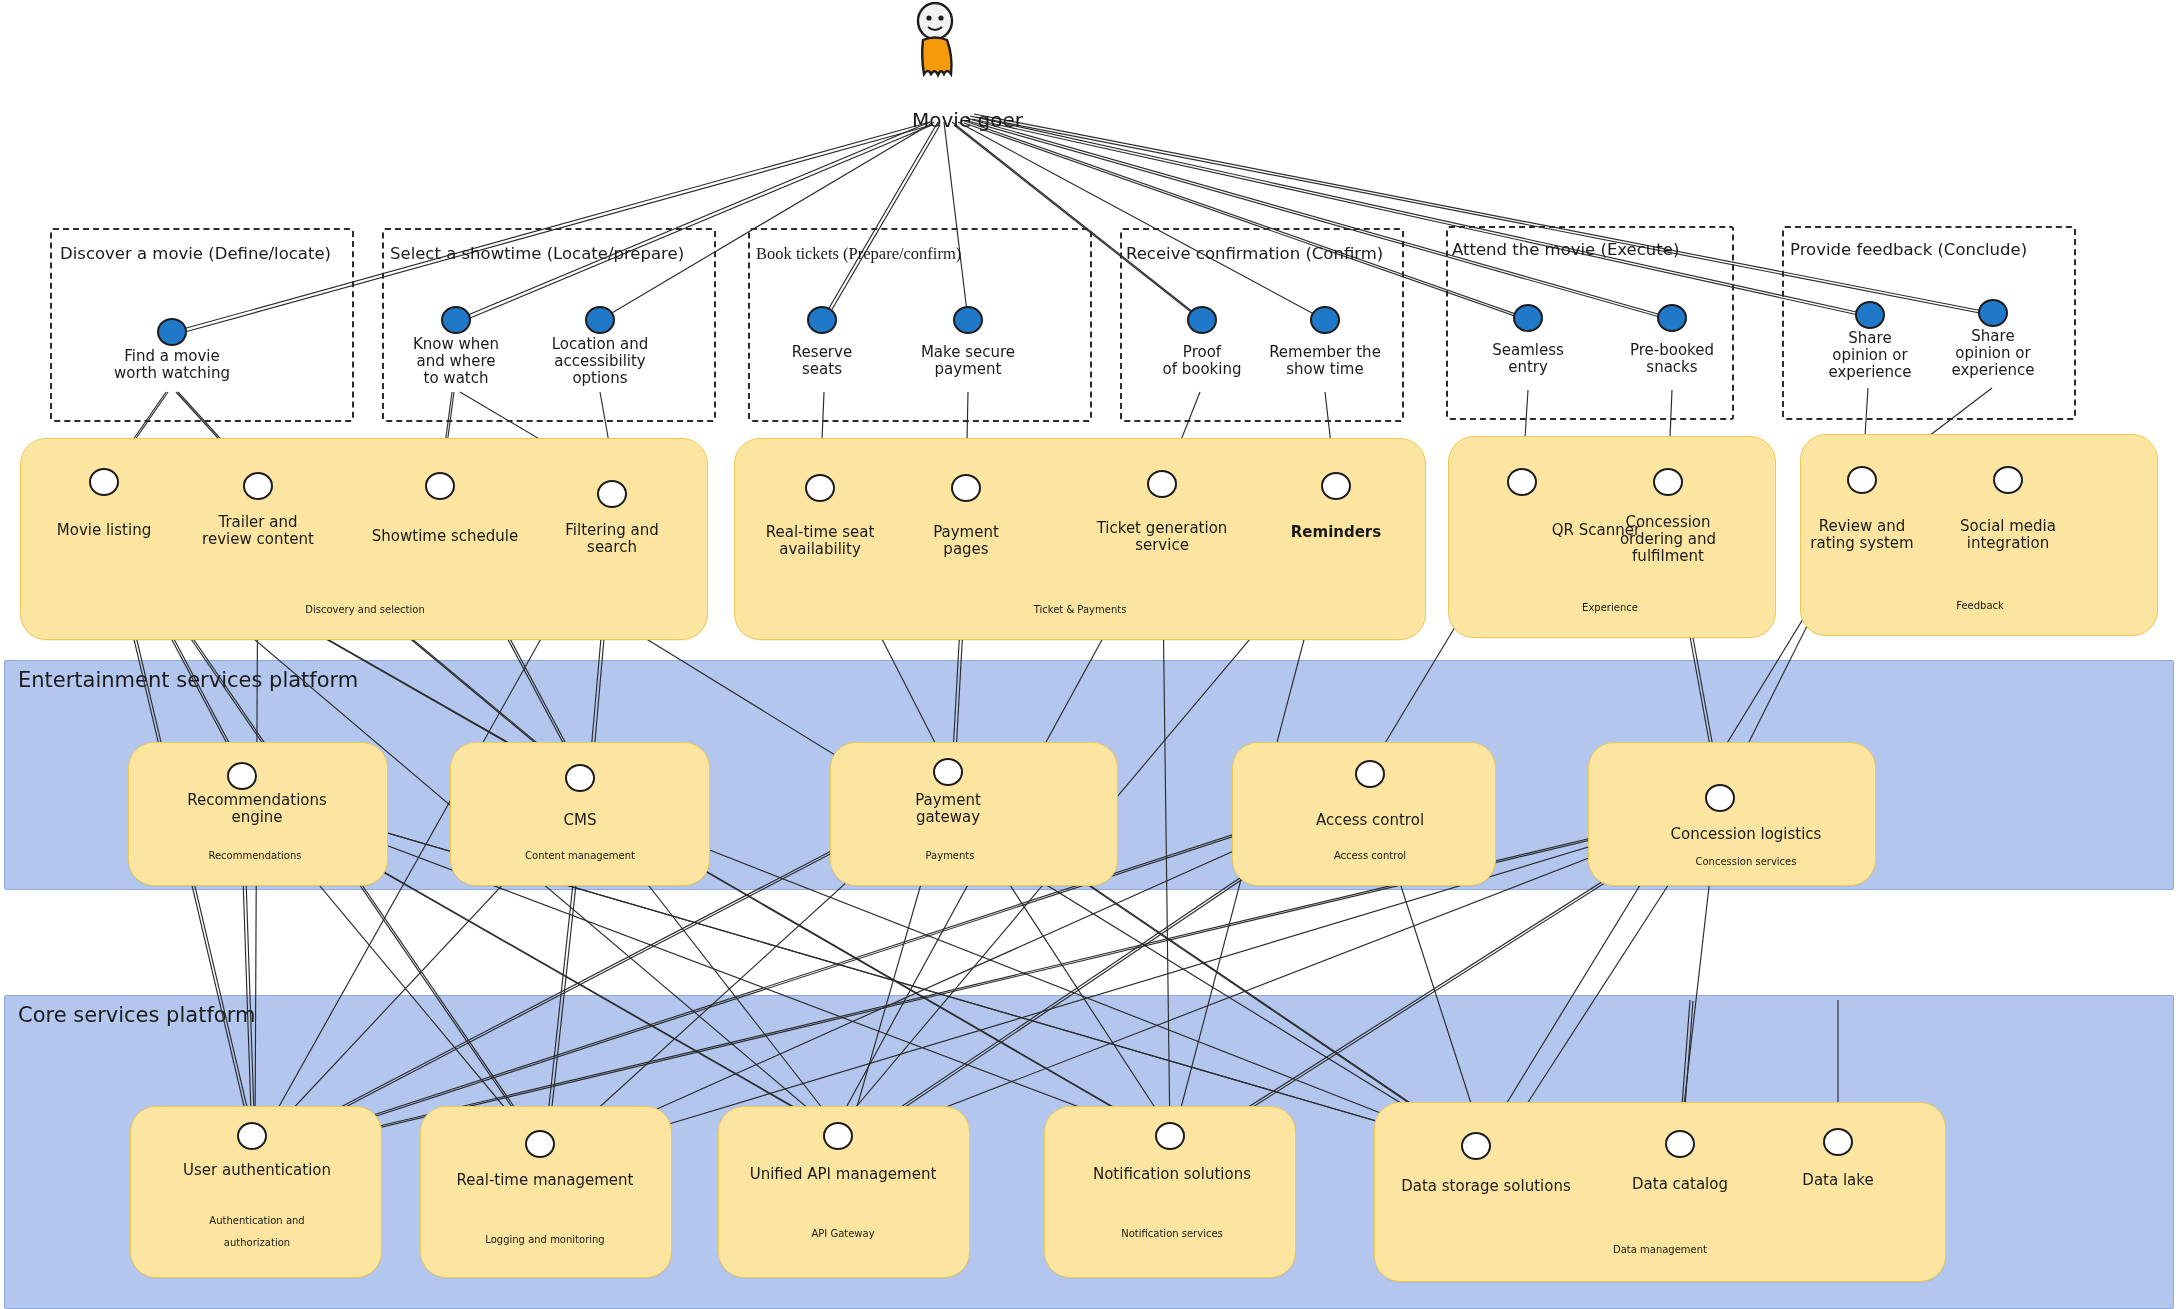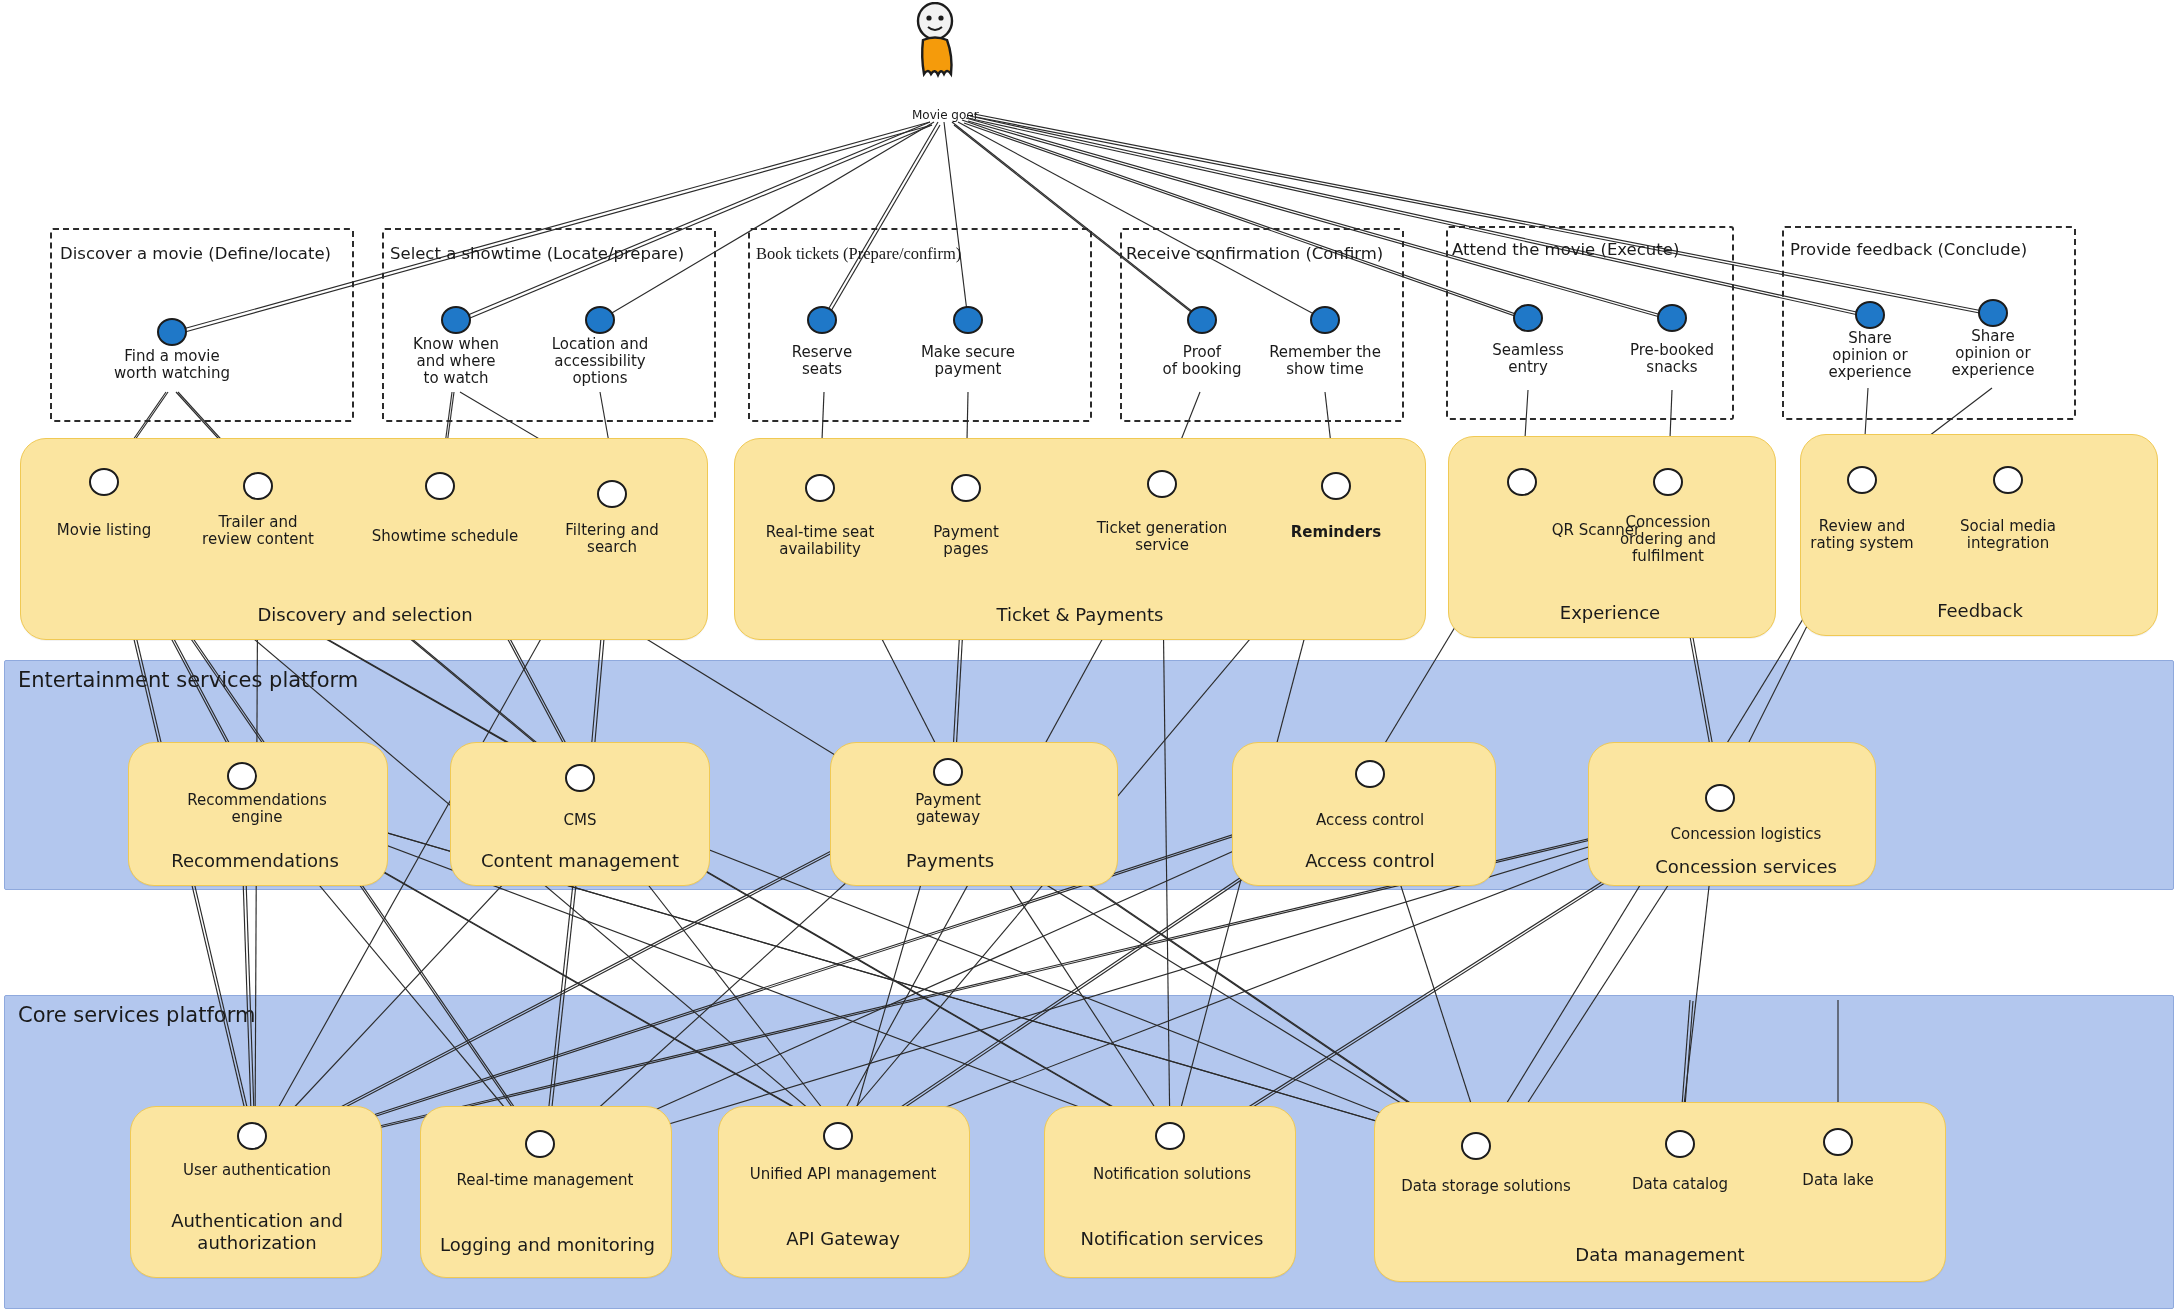--- a/index.html
+++ b/index.html
@@ -13,33 +13,33 @@
               border-radius:2px;}
   .layer-title{position:absolute;font-size:21px;color:#1a1a1a;white-space:nowrap;}
 
   
   .stage-box{position:absolute;border:2px dashed #2b2b2b;border-radius:3px;background:transparent;}
   .stage-label{position:absolute;font-size:16.5px;color:#1a1a1a;white-space:nowrap;}
 
   
   .grp{position:absolute;background:#fbe5a0;border:1.5px solid #f0c954;
        border-radius:26px;box-shadow:0 1px 0 rgba(0,0,0,.05);}
-  .grp-label{position:absolute;font-size:18px;color:#1a1a1a;white-space:nowrap;
+  .grp-label{position:absolute;font-size:10px;color:#1a1a1a;white-space:nowrap;
              text-align:center;}
 
   
   .node{position:absolute;width:30px;height:28px;border-radius:50%;
         border:2.2px solid #1c1c1c;background:#ffffff;box-sizing:border-box;}
   .node.blue{background:#1f78c8;}
   .node-label{position:absolute;font-size:15px;line-height:17px;color:#1a1a1a;
               text-align:center;white-space:pre-line;}
 
   
   #actor{position:absolute;}
-  .actor-label{position:absolute;font-size:12px;color:#1a1a1a;white-space:nowrap;}
+  .actor-label{position:absolute;font-size:20px;color:#1a1a1a;white-space:nowrap;}
 
   svg.wires{position:absolute;left:0;top:0;width:2176px;height:1309px;
             pointer-events:none;}
   svg.wires line{stroke:#2b2b2b;stroke-width:1.15;fill:none;}
 </style>
 </head>
 <body>
 
 <div id="stage">
 

